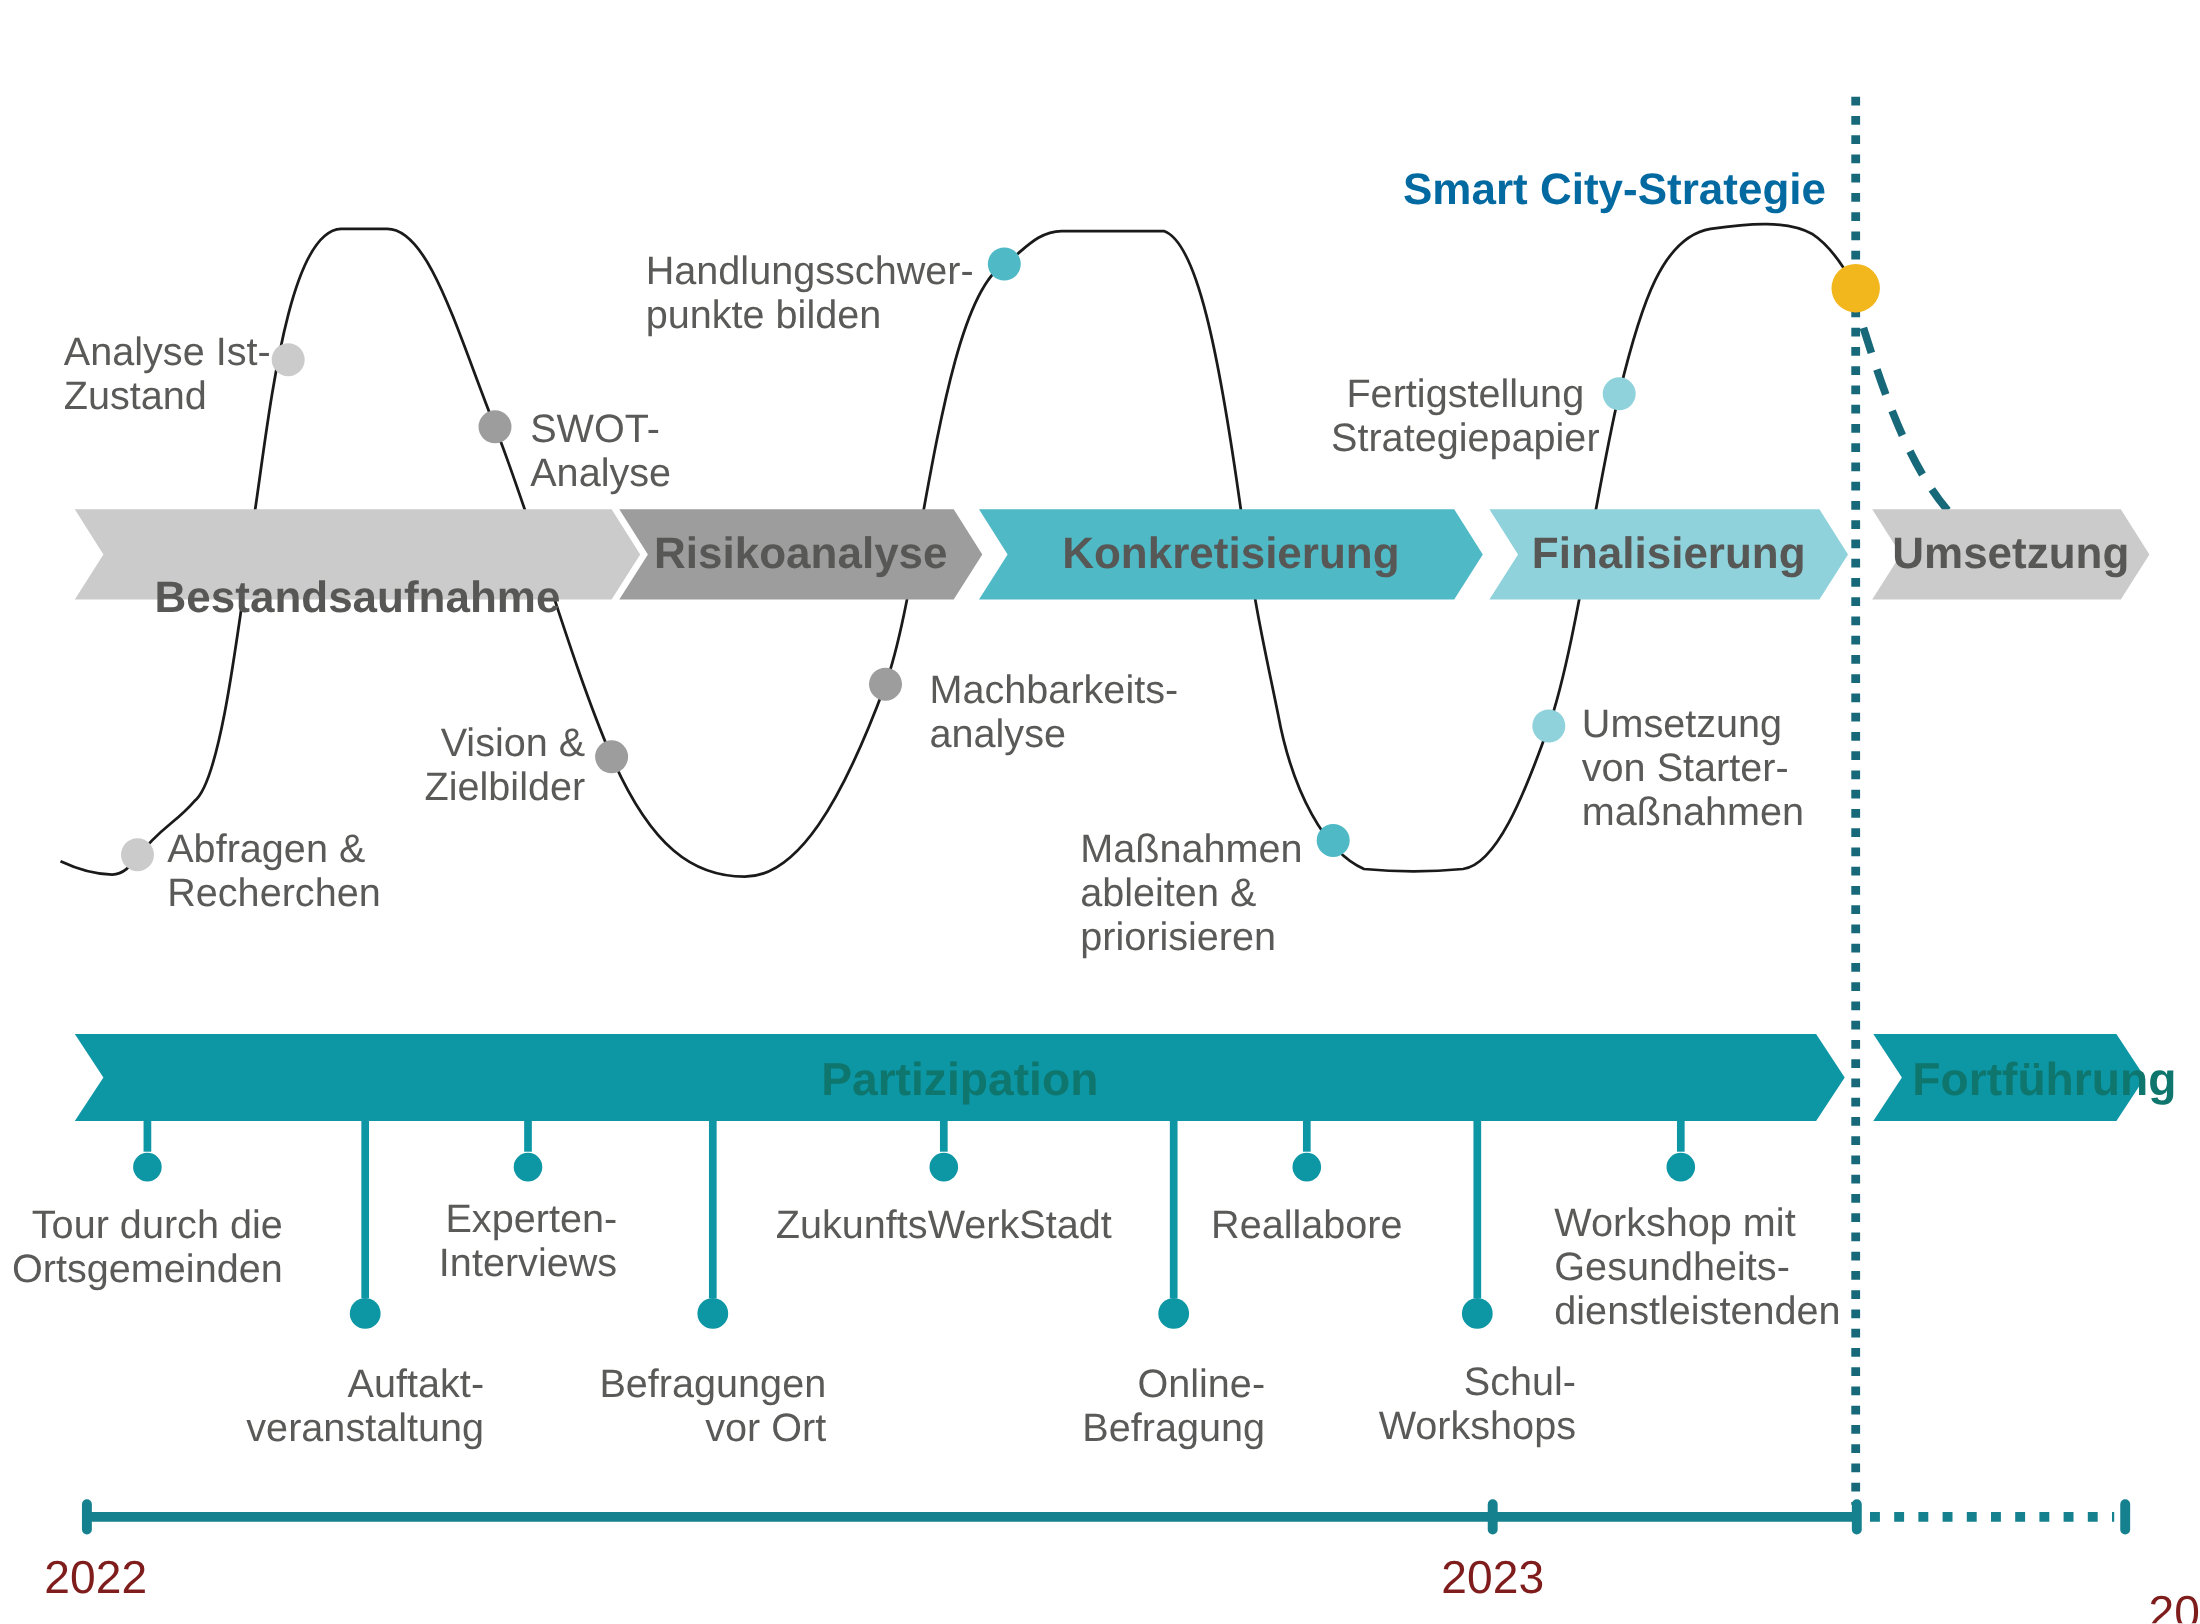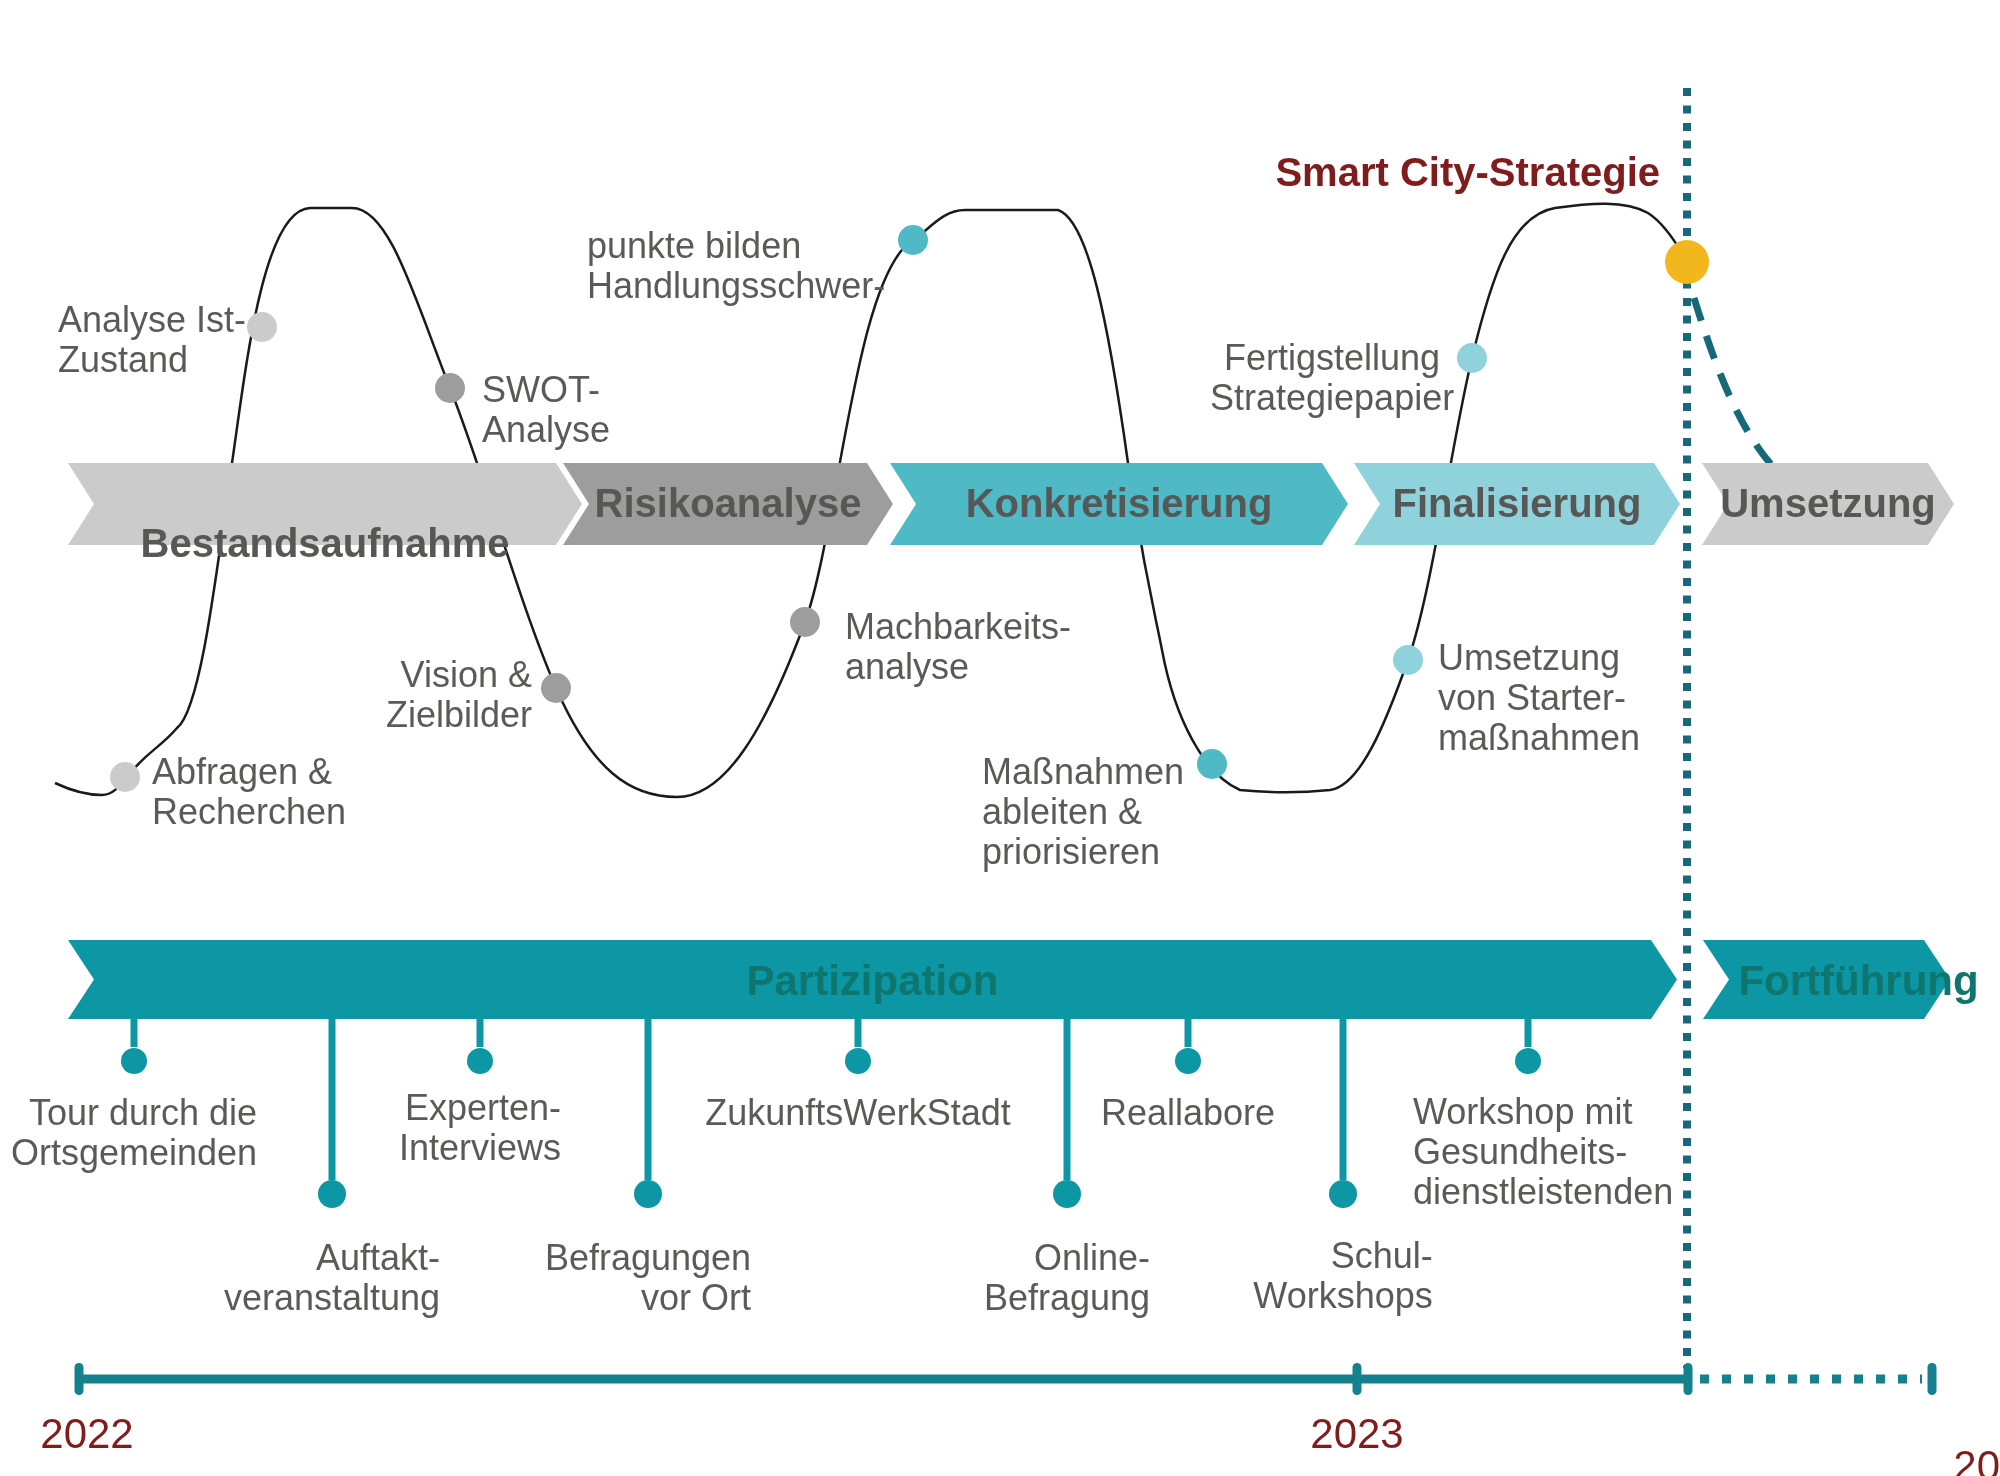--- a/index.html
+++ b/index.html
@@ -7,21 +7,21 @@
          font-family:"Liberation Sans","DejaVu Sans",sans-serif;}
   #chart-svg{position:absolute;left:0;top:0;}
   .lbl{position:absolute;font-size:36px;line-height:40px;color:#5A5A59;white-space:nowrap;}
   .lbl.center{transform:translateX(-50%);text-align:right;}
   .lbl.right{transform:translateX(-100%);text-align:right;}
   .phase-lbl{position:absolute;font-size:40px;font-weight:bold;color:#575756;
              transform:translateX(-50%);white-space:nowrap;}
   .bar-lbl{position:absolute;font-size:42px;font-weight:bold;color:#0f766e;
            transform:translateX(-50%);white-space:nowrap;}
   .year-lbl{position:absolute;font-size:42px;color:#7f1d1d;transform:translateX(-50%);white-space:nowrap;}
-  .title-lbl{position:absolute;font-size:40px;font-weight:bold;color:#7f1d1d;
+  .title-lbl{position:absolute;font-size:40px;font-weight:bold;color:#0369a1;
              transform:translateX(-100%);white-space:nowrap;}
 </style>
 </head>
 <body>
 
 <div id="stage">
 
   <svg id="chart-svg" width="2000" height="1476" viewBox="0 0 2000 1476">
 
     <path id="wave-path" fill="none" stroke-width="2.5" d="M 55 783
@@ -165,22 +165,22 @@
       </div>
       <div class="lbl right" style="left: 532px; top: 655px;">
         <div>Vision &amp;</div>
         <div>Zielbilder</div>
       </div>
       <div class="lbl" style="left: 845px; top: 607px;">
         <div>Machbarkeits-</div>
         <div>analyse</div>
       </div>
       <div class="lbl" style="left: 587px; top: 226px;">
+        <div>Handlungsschwer-</div>
         <div>punkte bilden</div>
-        <div>Handlungsschwer-</div>
       </div>
       <div class="lbl" style="left: 982px; top: 752px;">
         <div>Maßnahmen</div>
         <div>ableiten &amp;</div>
         <div>priorisieren</div>
       </div>
       <div class="lbl" style="left: 1438px; top: 638px;">
         <div>Umsetzung</div>
         <div>von Starter-</div>
         <div>maßnahmen</div>

